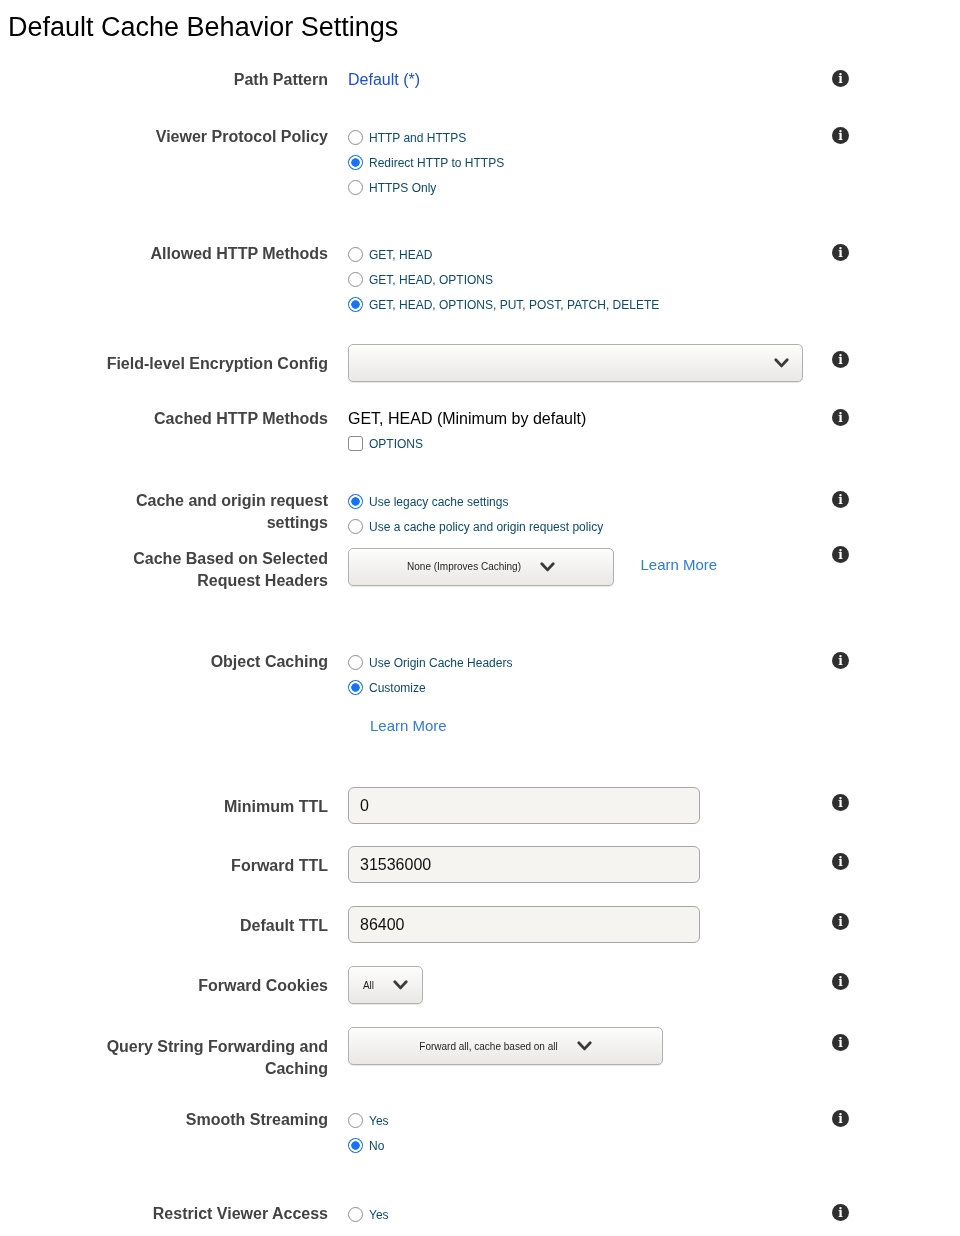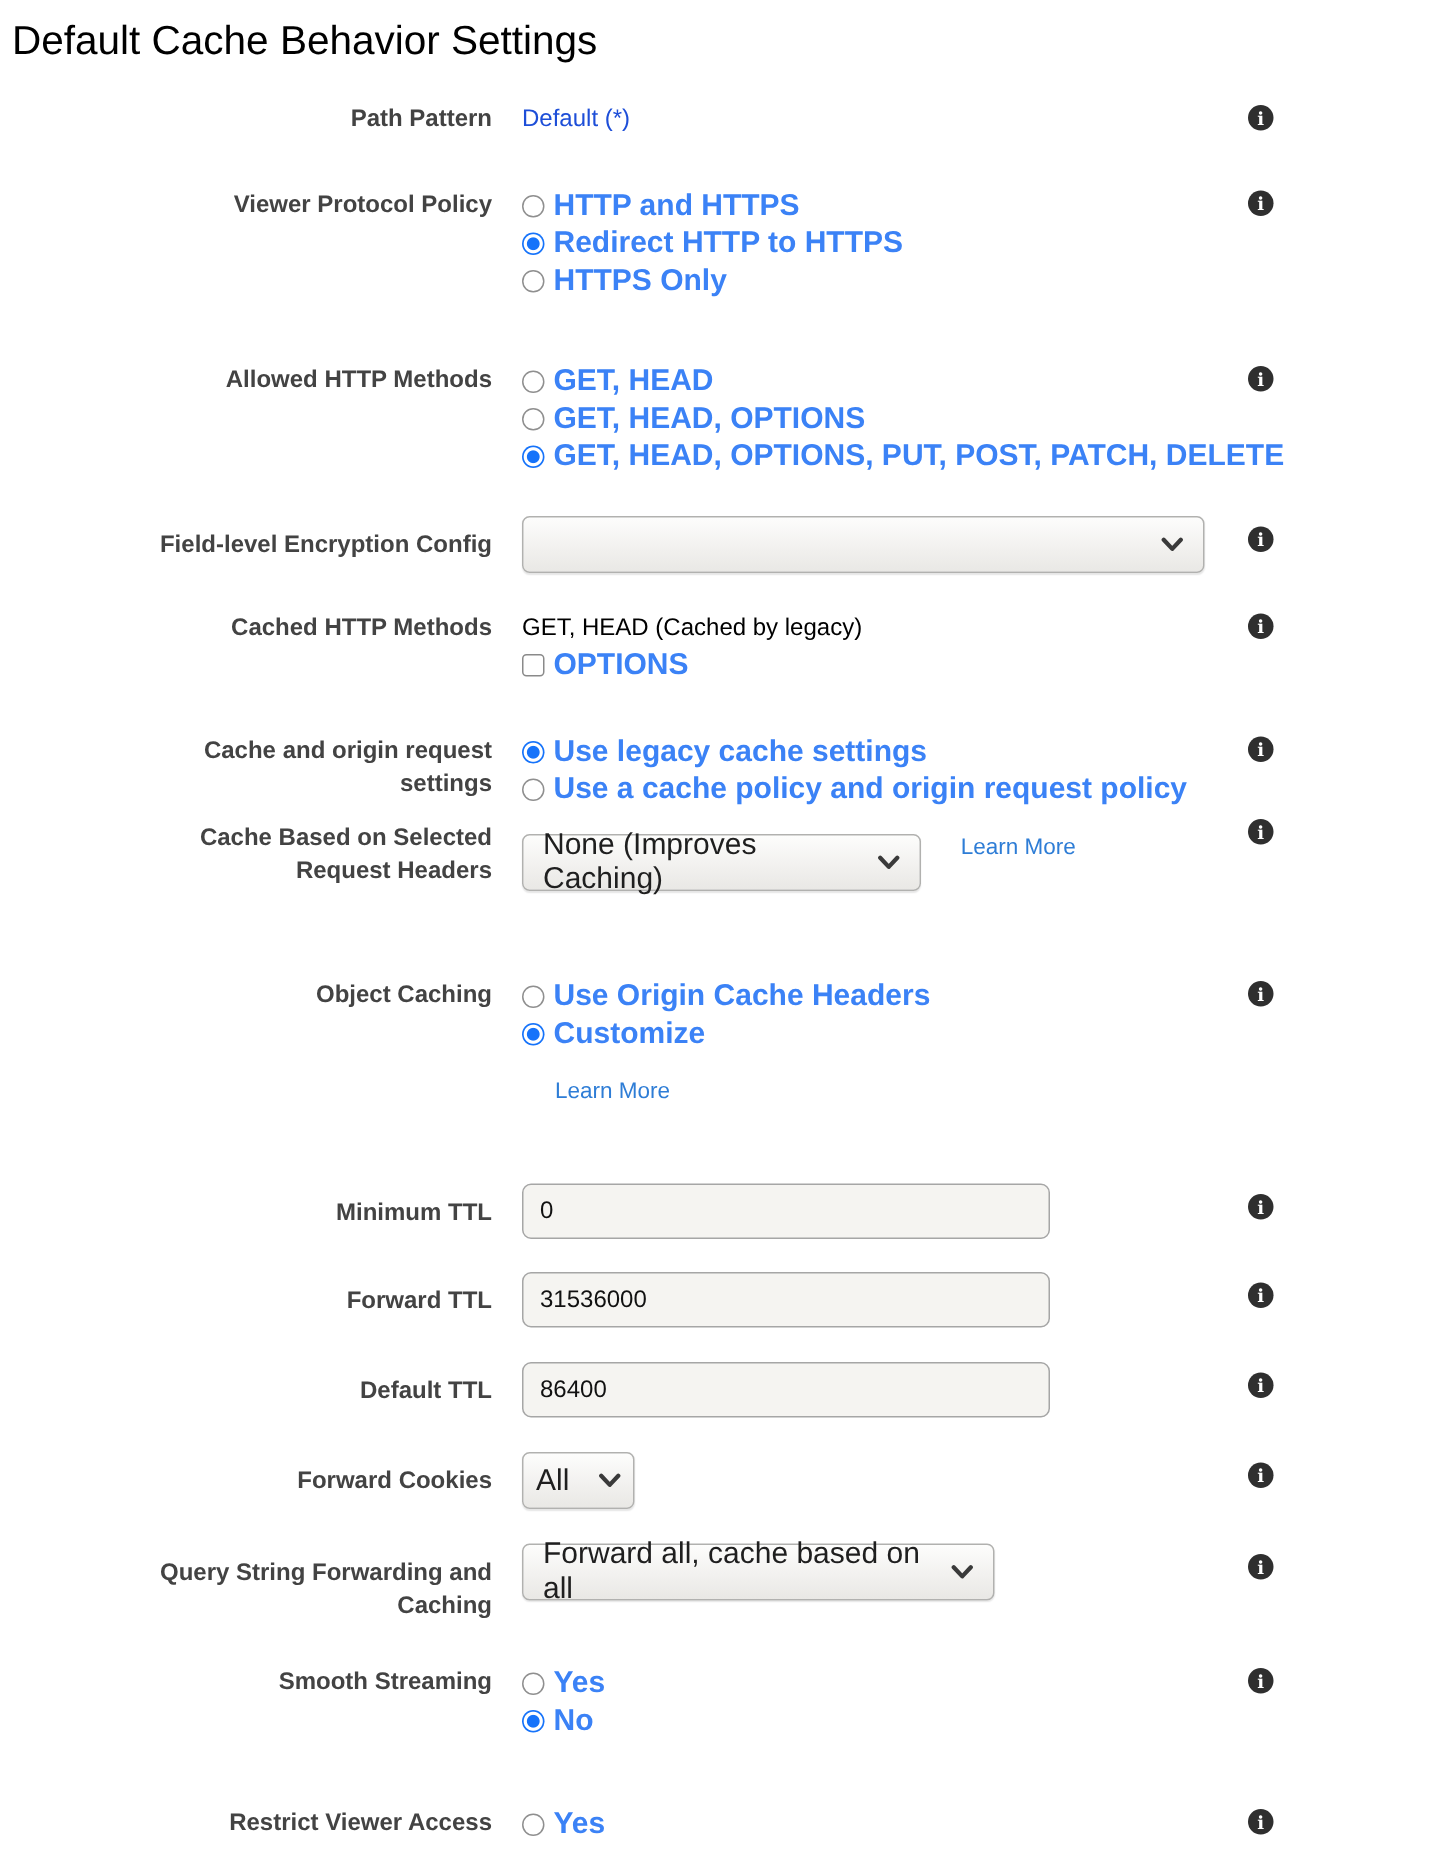--- a/index.html
+++ b/index.html
@@ -46,35 +46,35 @@
   .option { display: flex; align-items: center; height: 25px; }
   .radio {
     width: 15px; height: 15px; border-radius: 50%;
     border: 1px solid #8f8f8f; background: #fff;
     flex-shrink: 0; cursor: pointer;
   }
   .radio.selected {
     border: none;
     background: radial-gradient(circle, #1673fa 0 37%, #ffffff 43% 57%, #1673fa 63% 100%);
   }
-  .option-label { margin-left: 6px; font-size: 20px; color: #3b82f6; font-weight: bold; }
+  .option-label { margin-left: 6px; font-size: 12px; color: #0c4a6e; }
 
   .checkbox {
     width: 15px; height: 15px; border-radius: 3px;
     border: 1px solid #8a8a8a; background: #fff;
     flex-shrink: 0; cursor: pointer;
   }
 
   .select {
     display: inline-flex; align-items: center; justify-content: center;
     gap: 19px; height: 38px;
     border: 1px solid #b1b1af; border-radius: 5px;
     background: linear-gradient(180deg, #fdfdfc 0%, #f2f1ef 55%, #e9e8e5 100%);
     box-shadow: 0 1px 1px rgba(0,0,0,0.10);
-    font-size: 20px; color: #1f1f1f;
+    font-size: 10px; color: #1f1f1f;
     padding: 0 13px; cursor: pointer;
   }
   .select.empty { justify-content: flex-end; }
   .chevron { display: inline-flex; align-items: center; }
 
   .text-input {
     width: 352px; height: 37px;
     background: #f5f4f1;
     border: 1px solid #a6a6a6; border-radius: 6px;
     font-family: "Liberation Sans", sans-serif;
@@ -163,21 +163,21 @@
       </div>
     </div>
     <div class="row-info" style="top:7px">
         <span class="info-badge">i</span>
       </div>
   </div>
 
   <div class="row" style="margin-bottom:33px">
     <div class="row-label">Cached HTTP Methods</div>
     <div class="row-control">
-      <div class="static-text">GET, HEAD (Cached by legacy)</div>
+      <div class="static-text">GET, HEAD (Minimum by default)</div>
       <div class="option">
         <span class="checkbox"></span>
         <span class="option-label">OPTIONS</span>
       </div>
     </div>
     <div class="row-info">
         <span class="info-badge">i</span>
       </div>
   </div>
 

